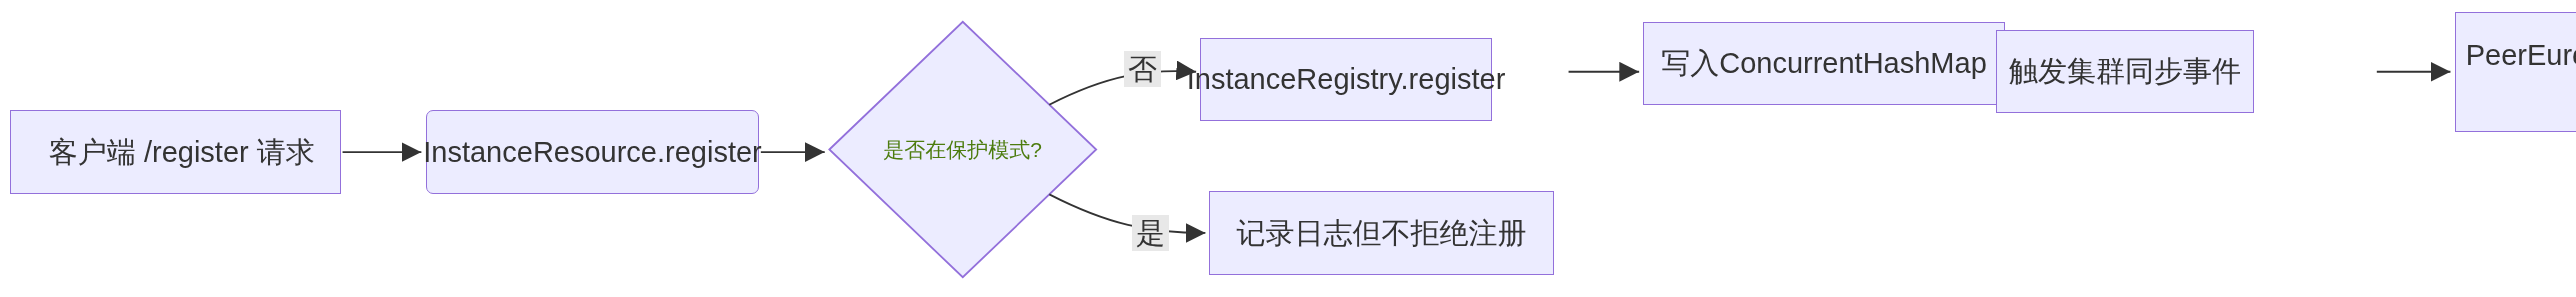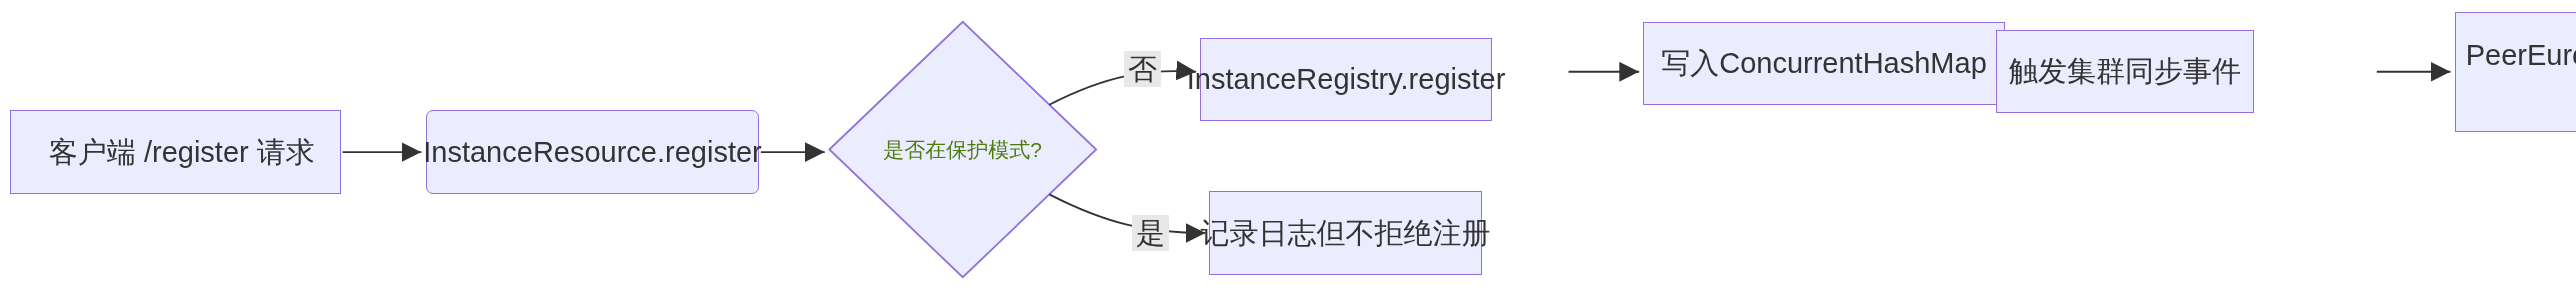--- a/index.html
+++ b/index.html
@@ -98,18 +98,18 @@
   </div>
 
   <div class="node toptext" style="left:2455px;top:12px;width:397px;height:120px;">
     <span>PeerEurekaNodes.batchRepl</span>
   </div>
 
   <div class="edge-label" style="left:1132px;top:215px;min-width:25px;height:34px;">
     <span>是</span>
   </div>
 
-  <div class="node" style="left:1209px;top:191px;width:273px;height:84px;">
+  <div class="node" style="left:1209px;top:191px;width:345px;height:84px;">
     <span>记录日志但不拒绝注册</span>
   </div>
 
 </div>
 
 
 </body></html>

